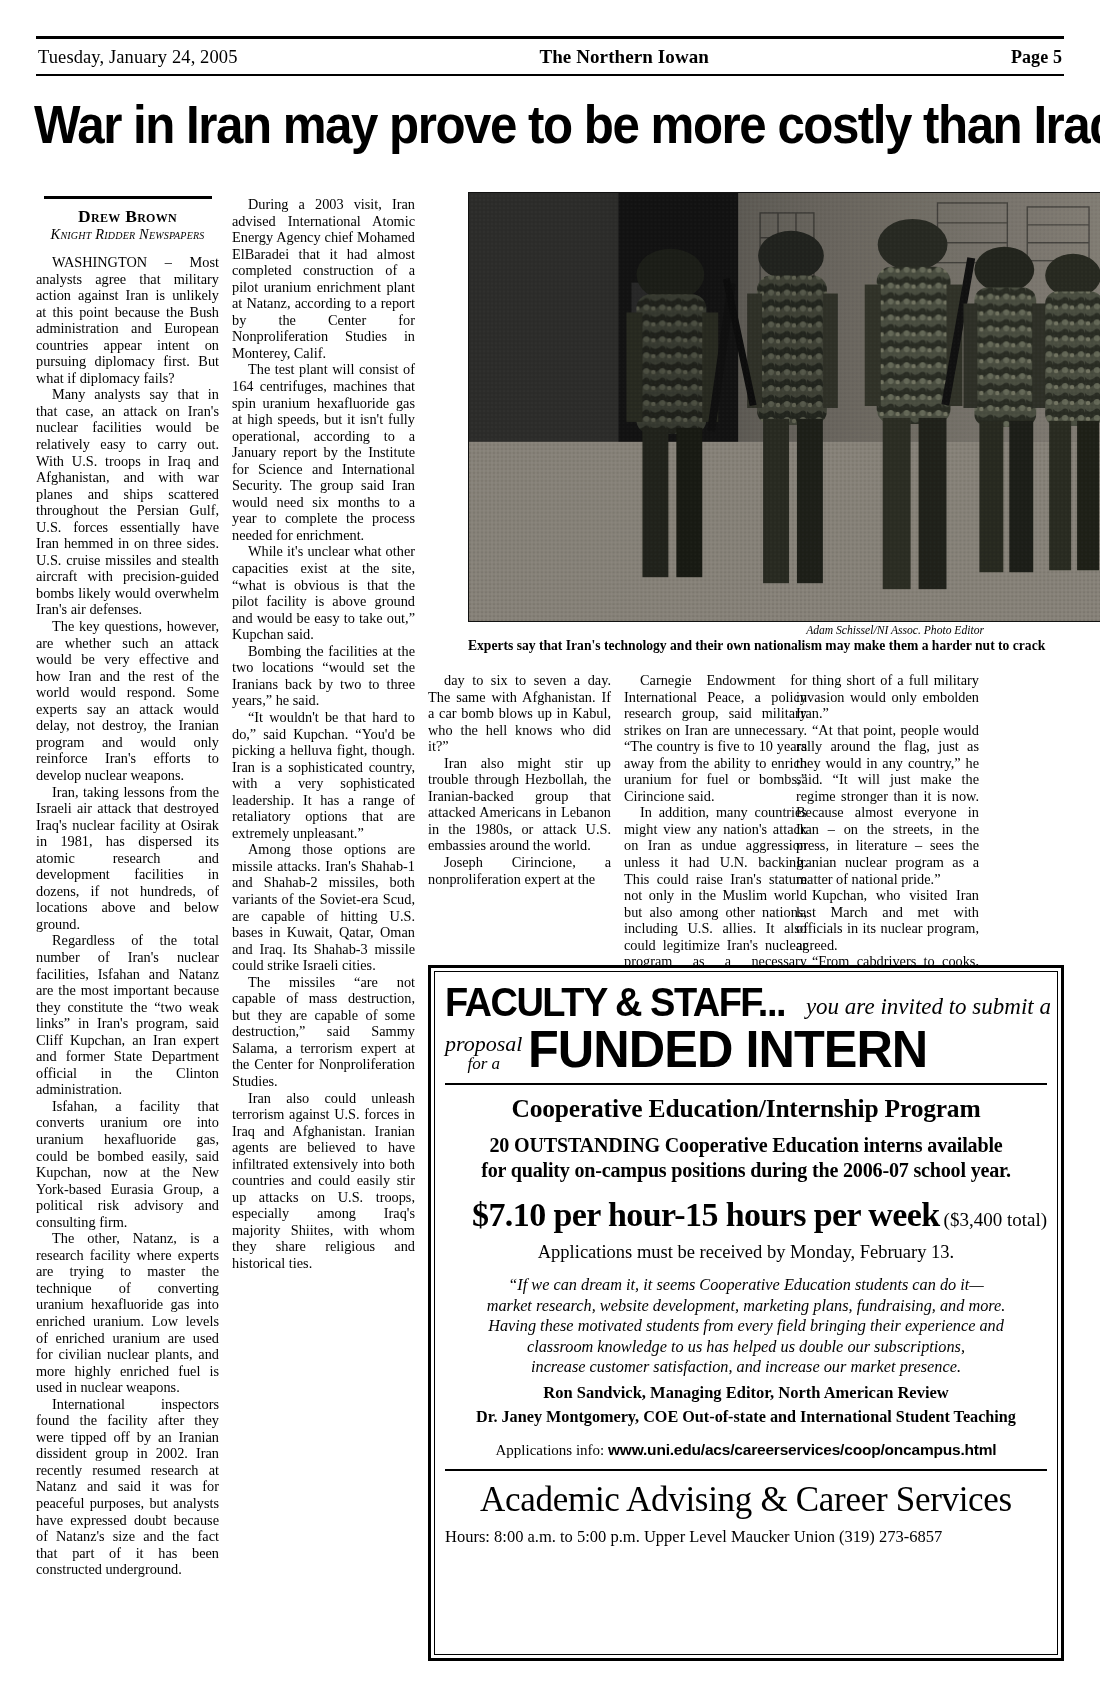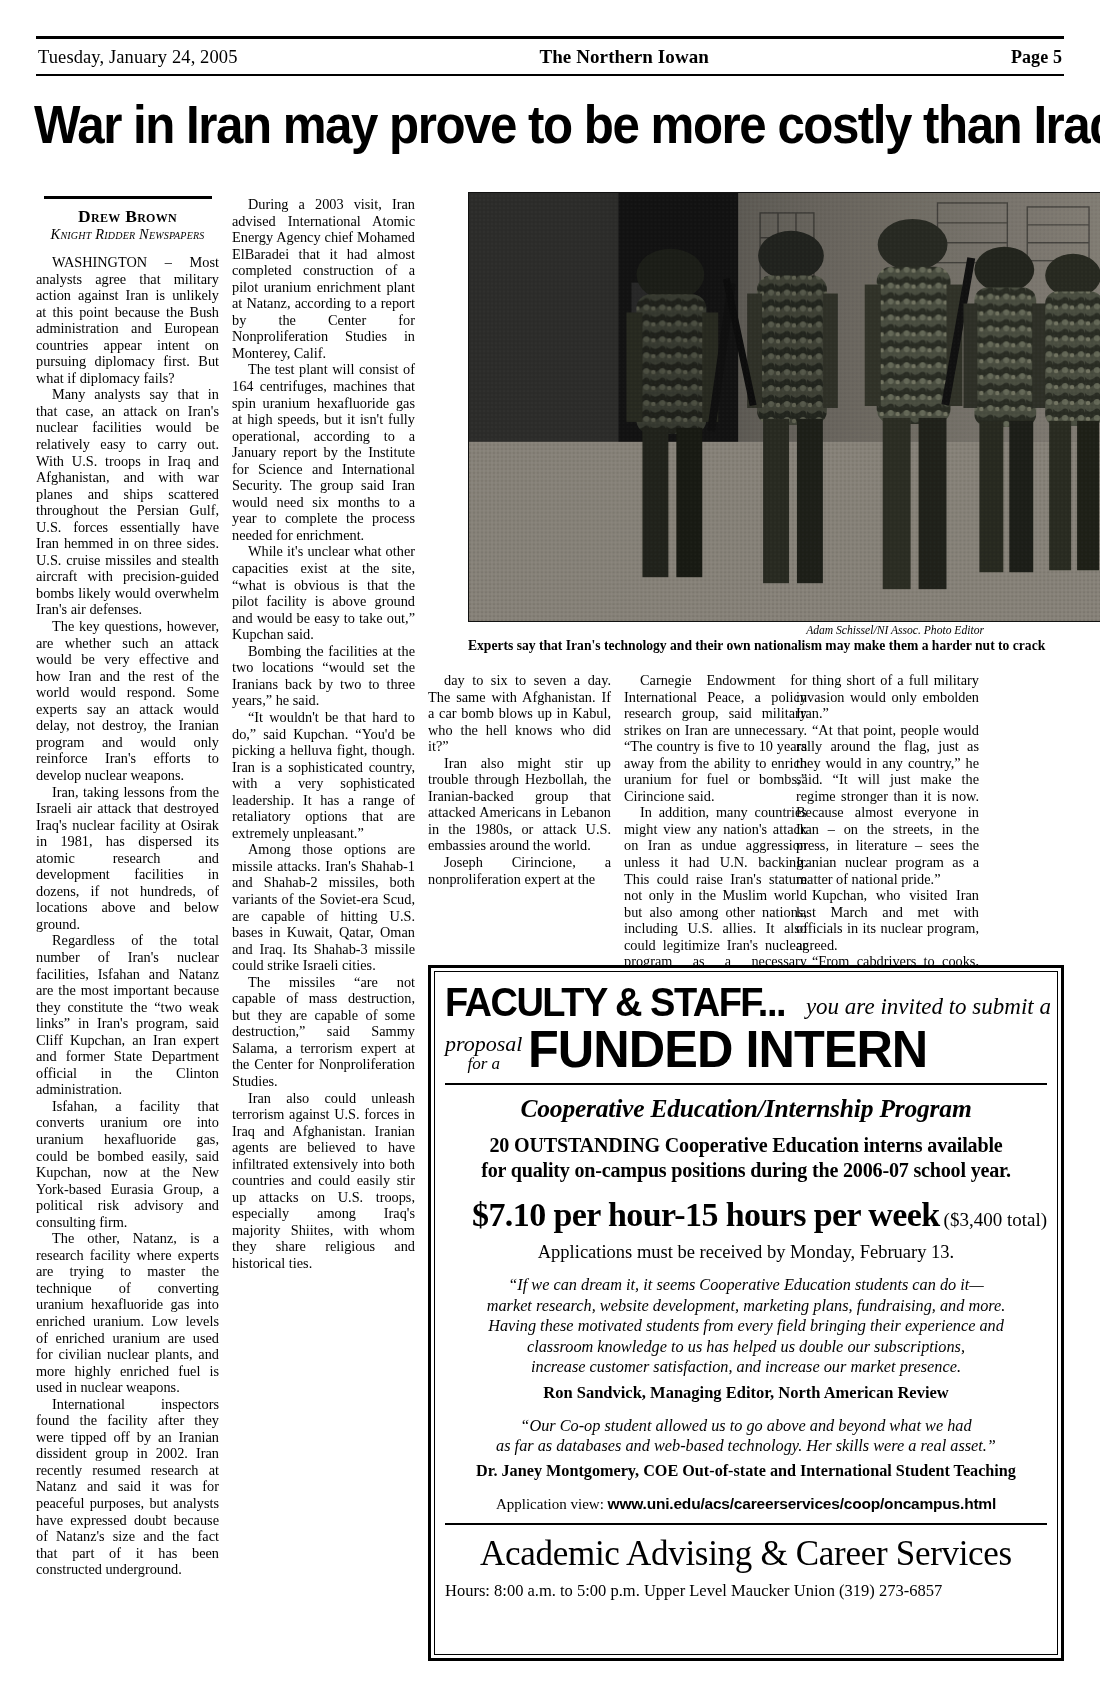--- a/index.html
+++ b/index.html
@@ -188,21 +188,20 @@
     font-weight: bold;
     font-size: 52px;
     letter-spacing: -1px;
     line-height: 52px;
     transform: scaleX(0.97);
     transform-origin: left bottom;
   }
   .ad-divider { border-top: 2px solid #000; margin: 8px 0 0 0; }
   .ad-prog {
     text-align: center;
-    font-style: italic;
     font-weight: bold;
     font-size: 25.5px;
     line-height: 30px;
     padding-top: 9px;
     letter-spacing: -.2px;
   }
   .ad-sub {
     text-align: center;
     font-weight: bold;
     font-size: 20.5px;
@@ -495,28 +494,24 @@
 
       <div class="ad-quote1">
         <div>“If we can dream it, it seems Cooperative Education students can do it—</div>
         <div>market research, website development, marketing plans, fundraising, and more.</div>
         <div>Having these motivated students from every field bringing their experience and</div>
         <div>classroom knowledge to us has helped us double our subscriptions,</div>
         <div>increase customer satisfaction, and increase our market presence.</div>
       </div>
       <div class="ad-attrib">Ron Sandvick, Managing Editor, North American Review</div>
 
-      <div class="ad-quote2">
-        <div>“Our Co-op student allowed us to go above and beyond what we had</div>
-        <div>as far as databases and web-based technology. Her skills were a real asset.”</div>
-      </div>
       <div class="ad-attrib2">Dr. Janey Montgomery, COE Out-of-state and International Student Teaching</div>
 
       <div class="ad-appinfo">
-        <span>Application view:</span>
+        <span>Applications info:</span>
         <span class="url">www.uni.edu/acs/careerservices/coop/oncampus.html</span>
       </div>
 
       <div class="ad-bigrule"></div>
 
       <div class="ad-aacs">Academic Advising &amp; Career Services</div>
       <div class="ad-hours">Hours:  8:00 a.m. to 5:00 p.m.   Upper Level Maucker Union   (319) 273-6857</div>
 
     </div>
   </div>

